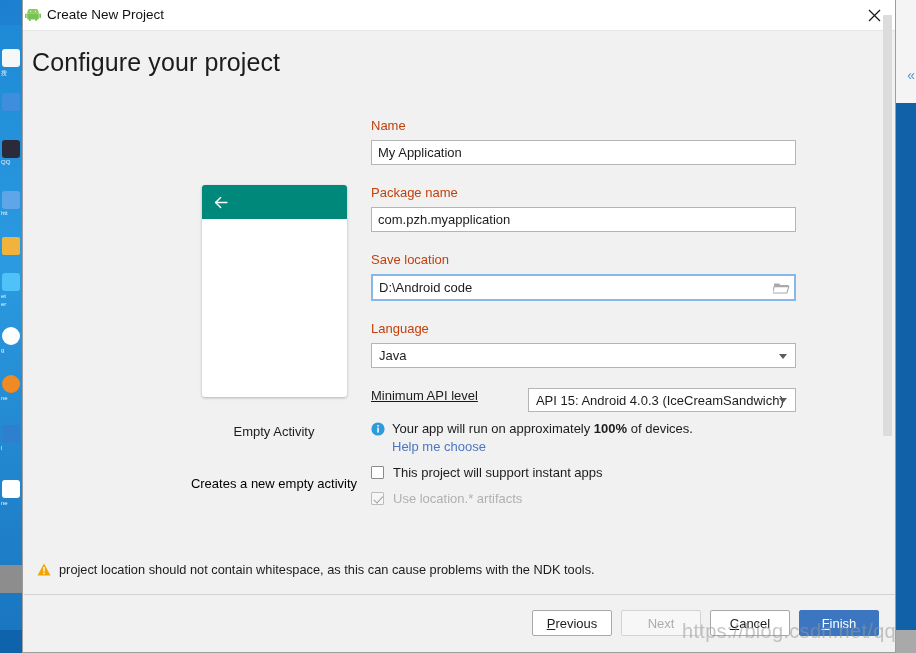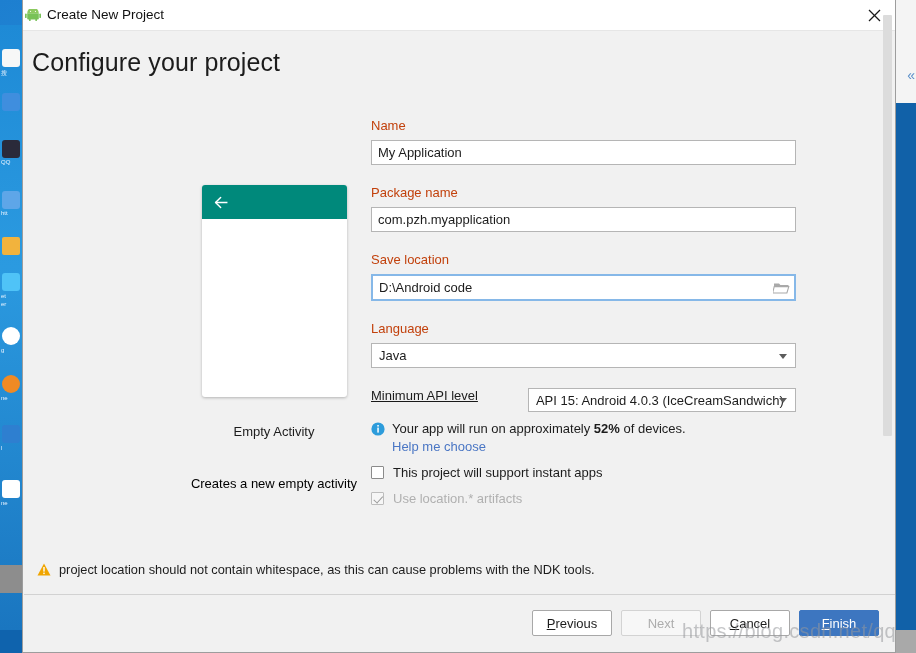--- a/index.html
+++ b/index.html
@@ -587,21 +587,21 @@
           <div class="select-caret"></div>
         </div>
       </div>
 
       <div id="device-coverage-row">
         <svg id="info-icon" viewBox="0 0 14 14">
           <circle cx="7" cy="7" r="6.6" fill="#2d9cdb"></circle>
           <rect x="6.3" y="5.6" width="1.5" height="5" fill="#ffffff"></rect>
           <rect x="6.3" y="3" width="1.5" height="1.6" fill="#ffffff"></rect>
         </svg>
-        <div id="device-coverage-text"><span>Your app will run on approximately </span><span id="device-coverage-percent">52%</span><span> of devices.</span></div>
+        <div id="device-coverage-text"><span>Your app will run on approximately </span><span id="device-coverage-percent">100%</span><span> of devices.</span></div>
       </div>
 
       <div id="help-me-choose-link">Help me choose</div>
 
       <div class="checkbox-row">
         <div class="checkbox-square"></div>
         <div class="checkbox-label">This project will support instant apps</div>
       </div>
 
       <div class="checkbox-row disabled">

